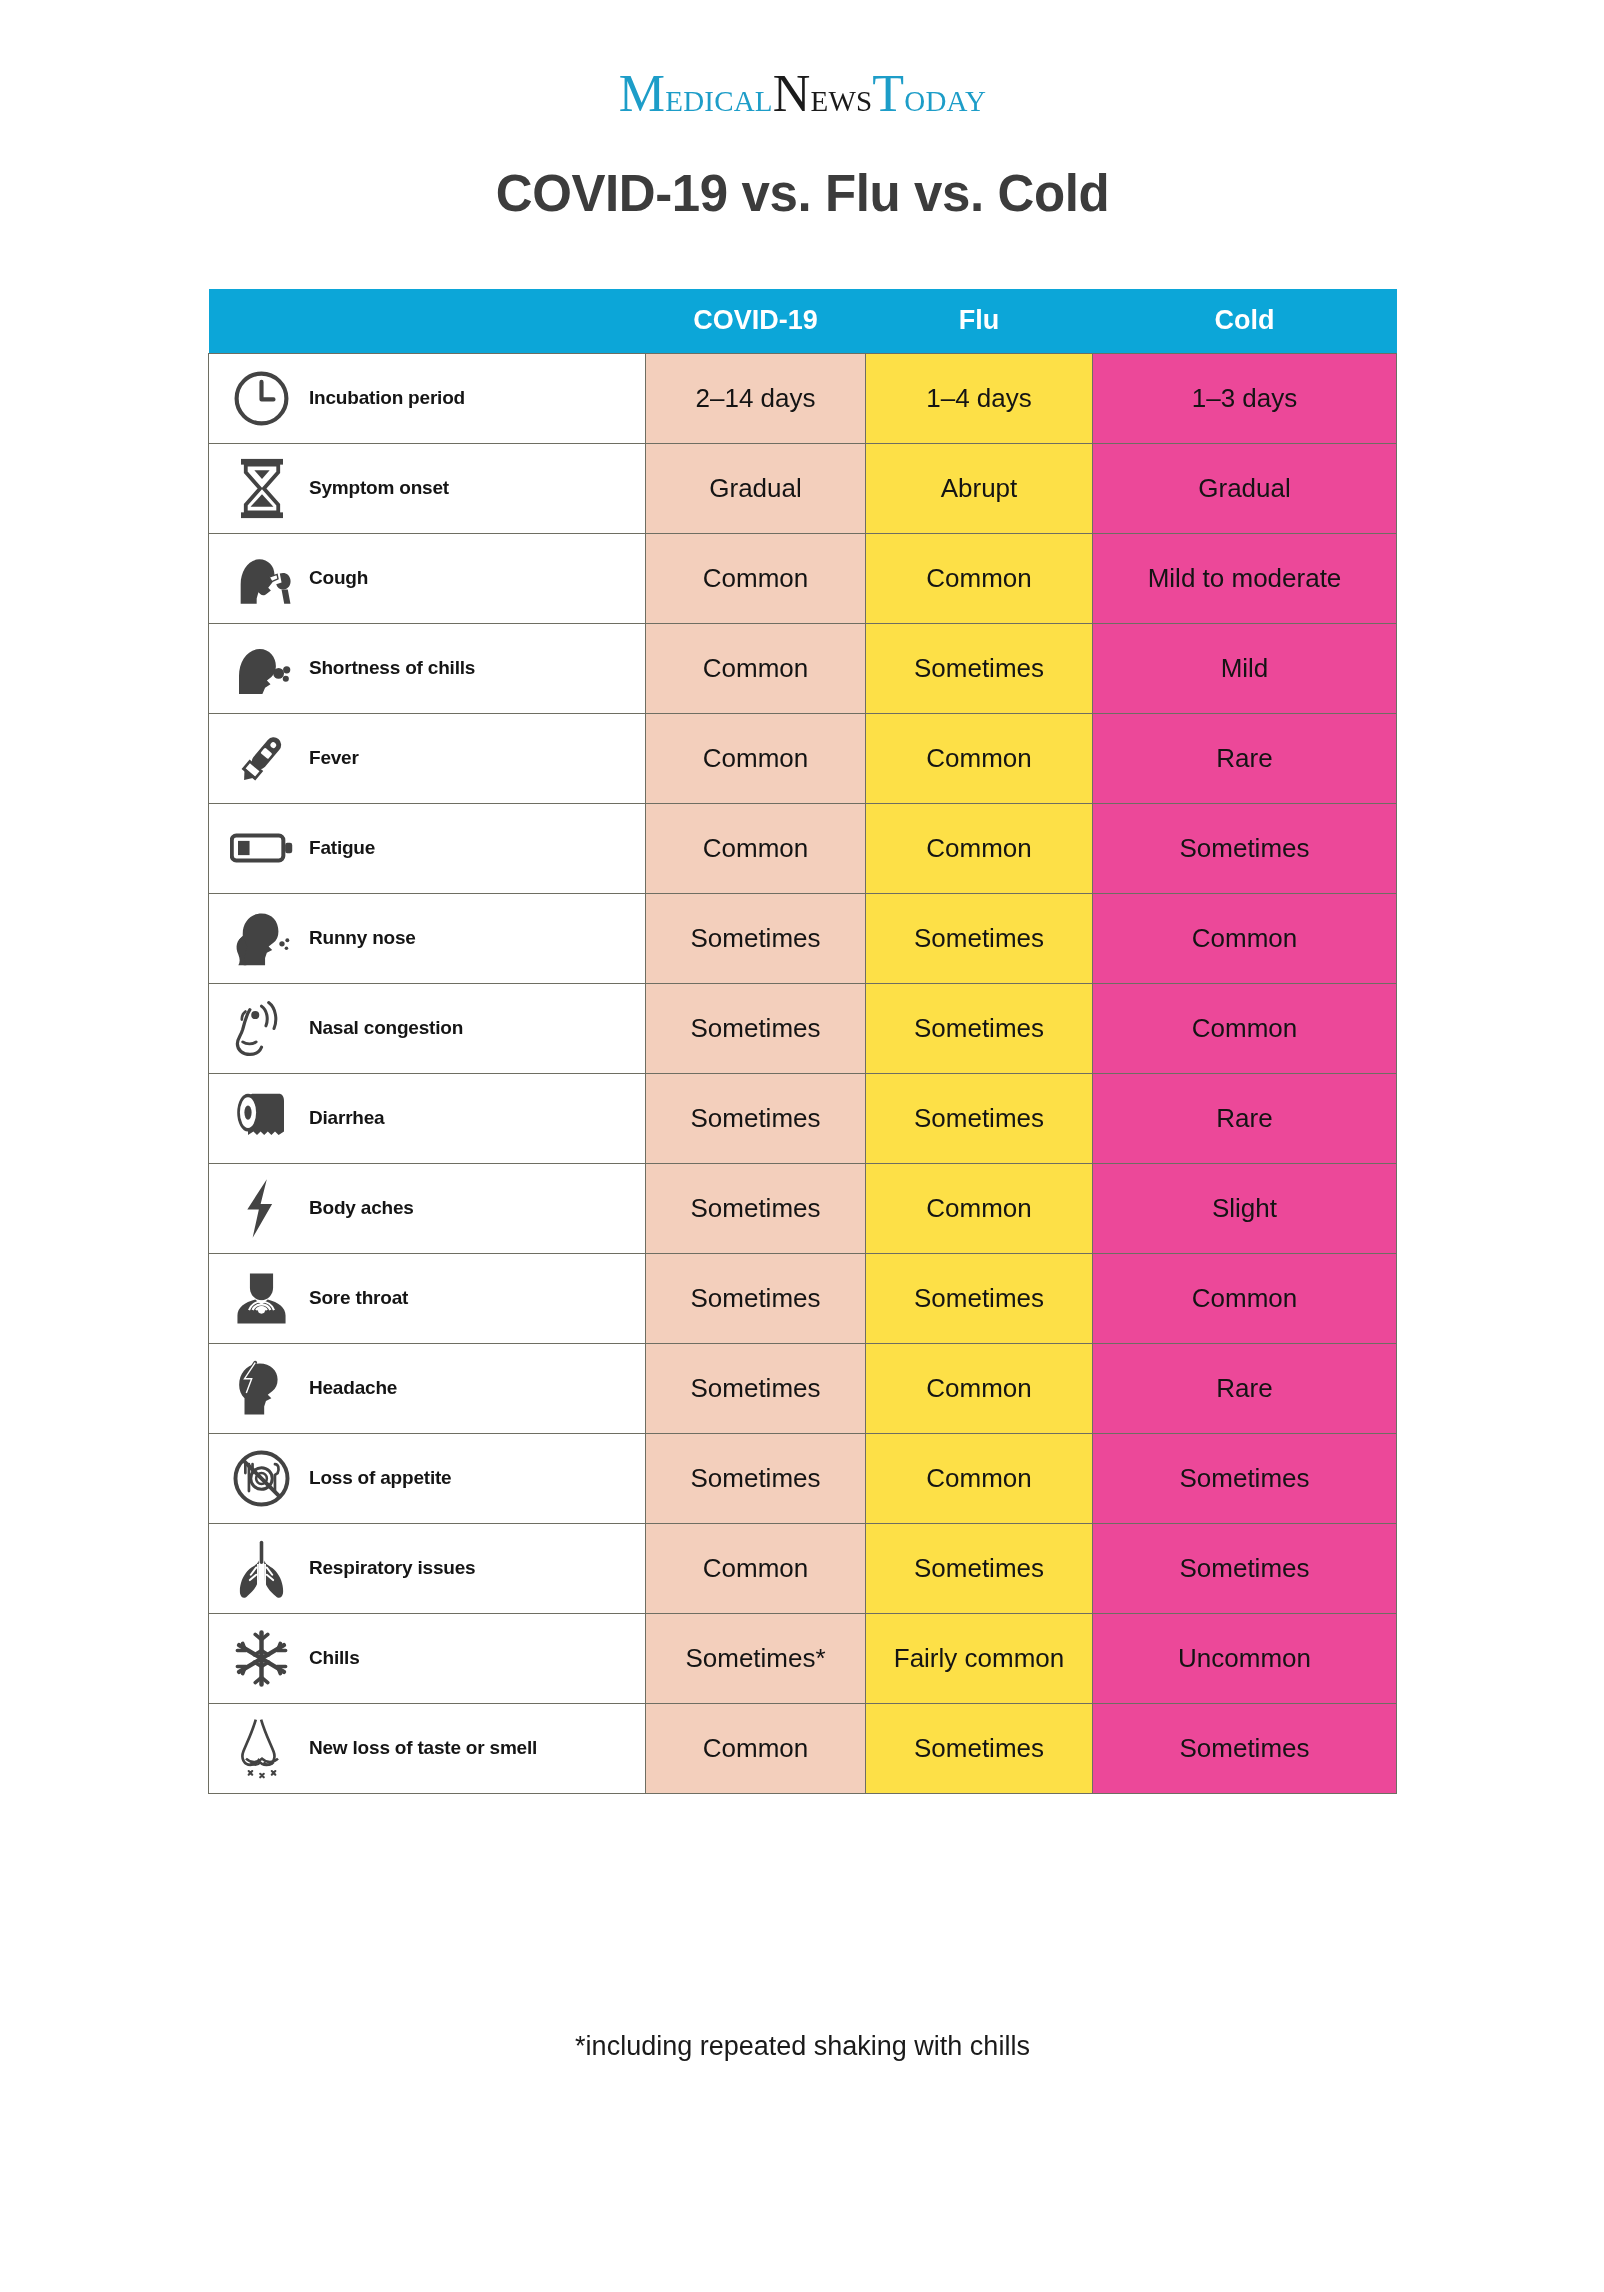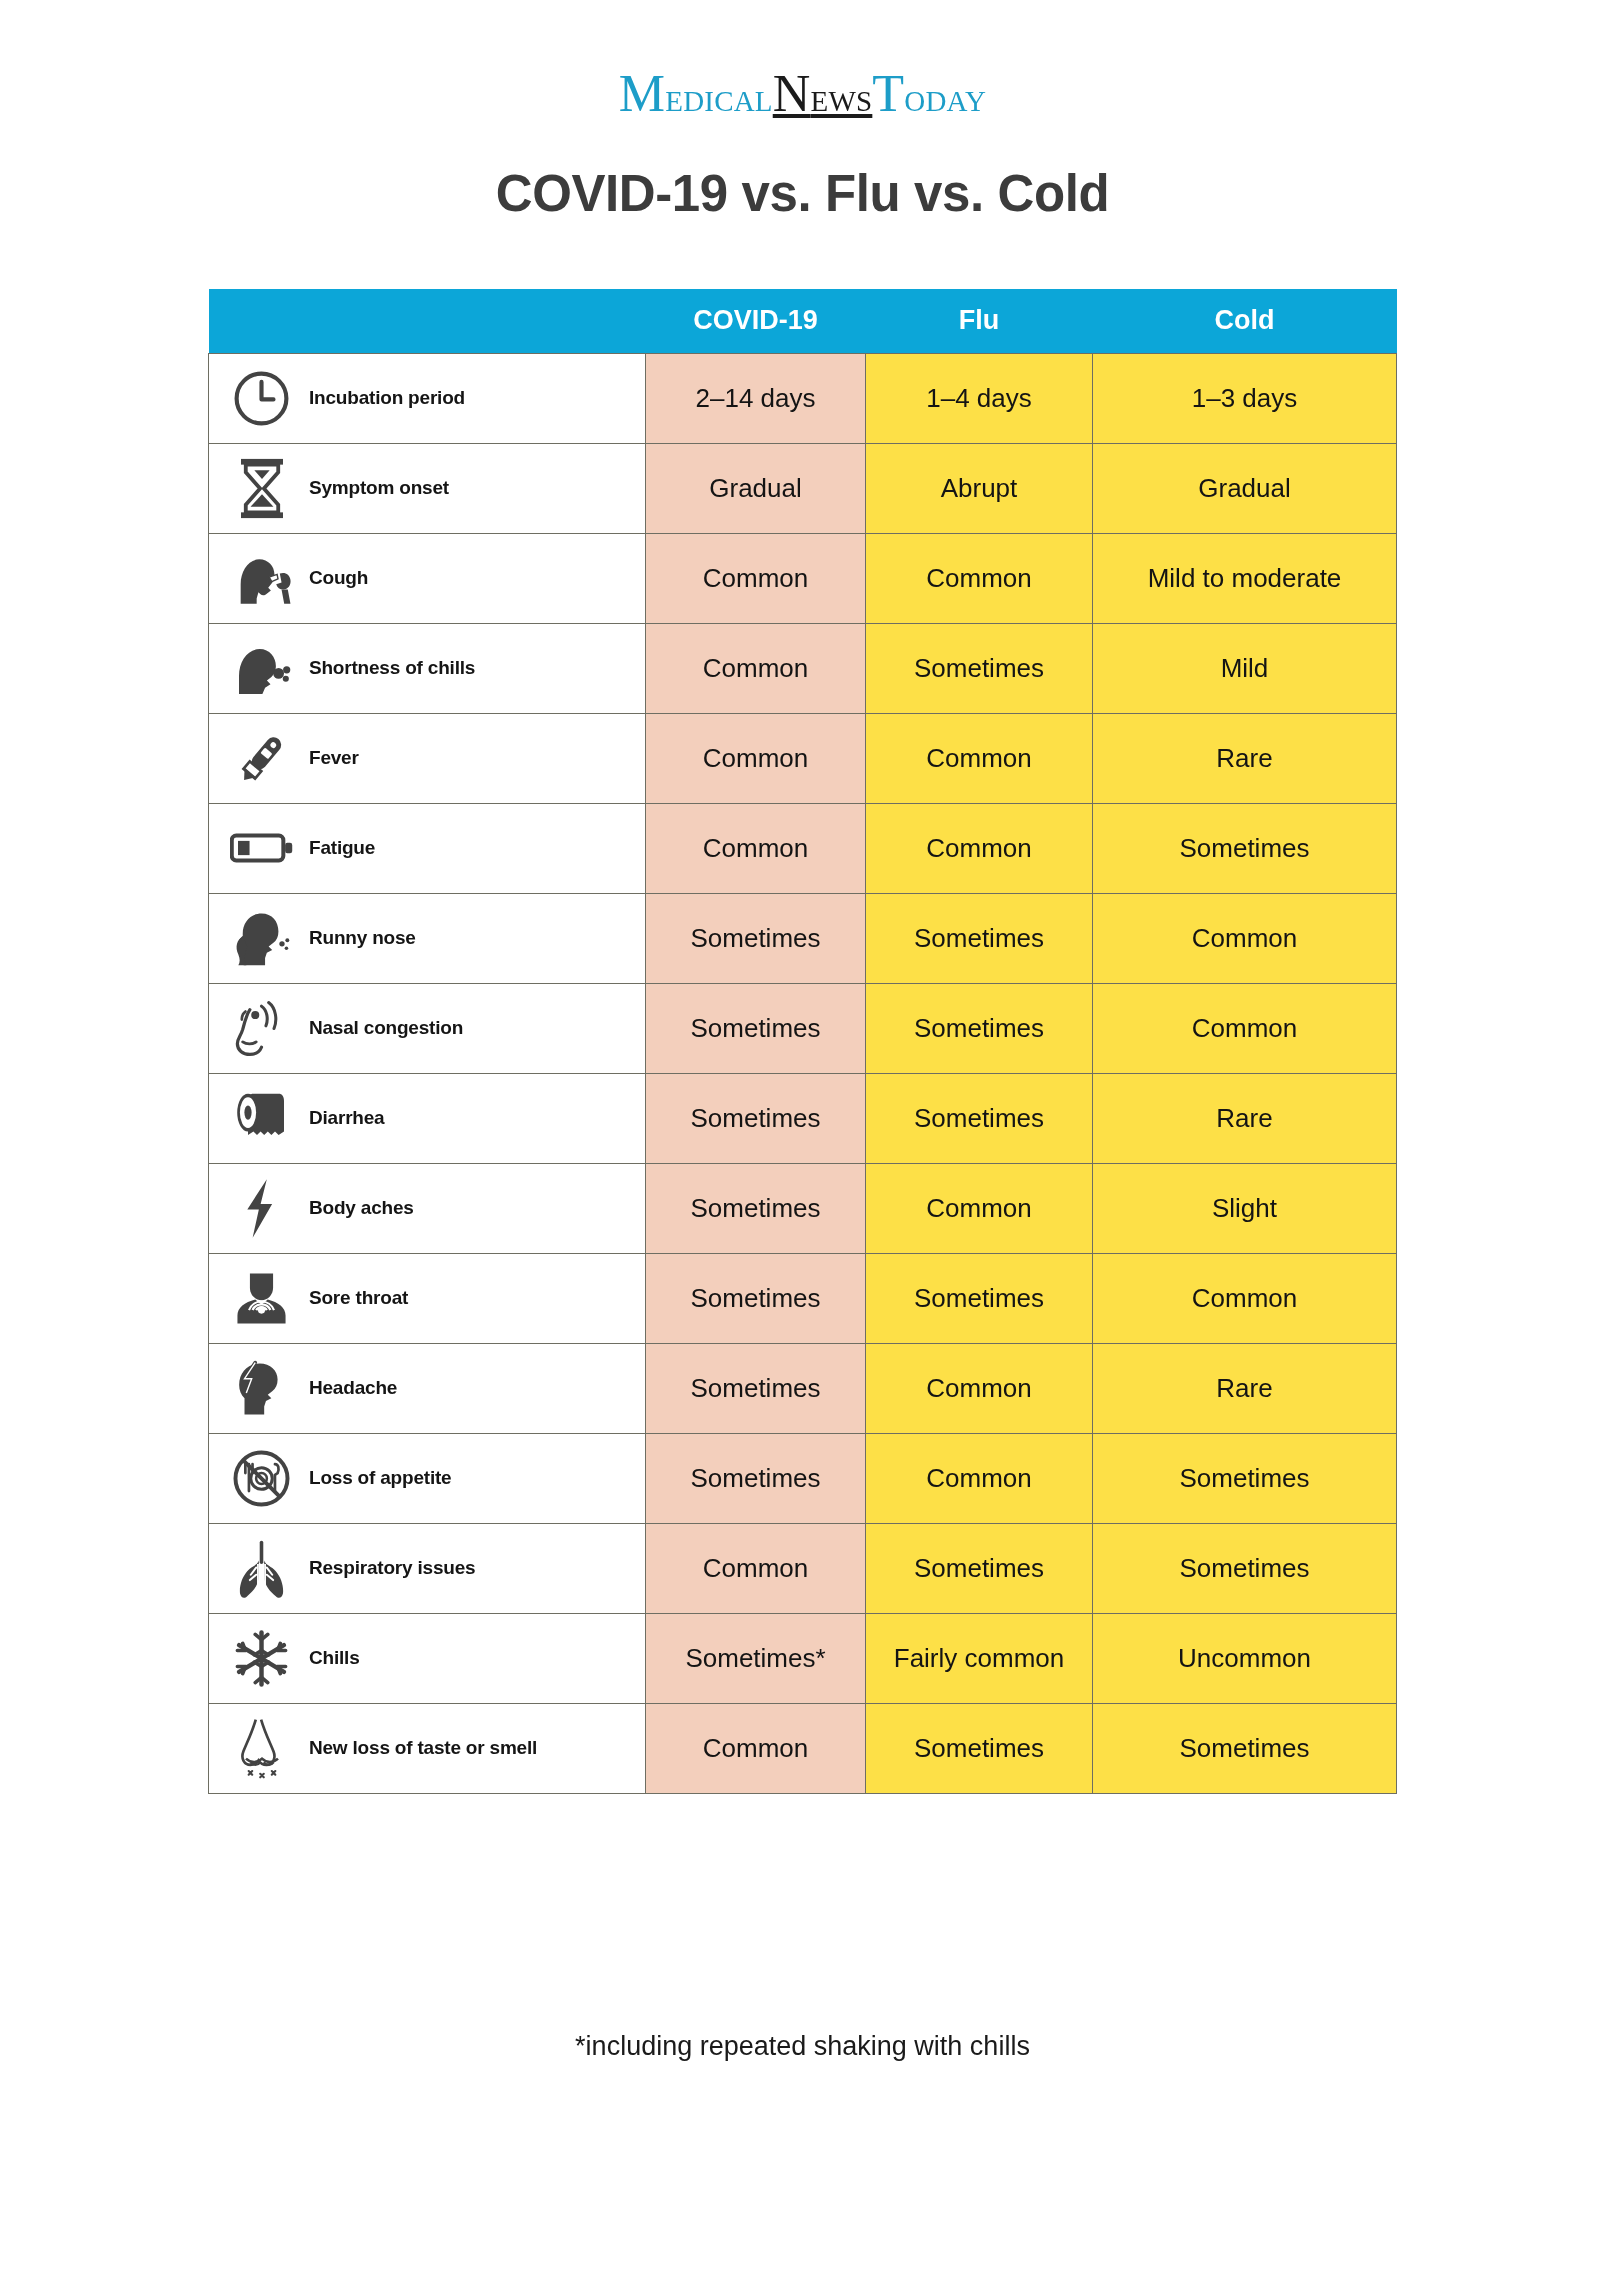--- a/index.html
+++ b/index.html
@@ -25,21 +25,21 @@
     font-size: 42px;
     letter-spacing: 0.2px;
     white-space: nowrap;
   }
   .brand .part {
     font-variant: small-caps;
     text-transform: lowercase;
     font-weight: 400;
   }
   .brand .blue { color: #1d9dc8; }
-  .brand .dark { color: #1b1b1b; text-decoration: underline; }
+  .brand .dark { color: #1b1b1b; }
   .brand .cap {
     font-variant: normal;
     text-transform: none;
     font-size: 52px;
   }
 
   
   .title {
     width: 100%;
     text-align: center;
@@ -89,21 +89,21 @@
     line-height: 1.16;
   }
   tbody td.label {
     background: #ffffff;
     text-align: left;
     padding: 0 9px 0 19.7px;
     border-left: 1.4px solid #6e6e62;
   }
   tbody td.v-covid { background: #F3CFBC; }
   tbody td.v-flu   { background: #fde047; }
-  tbody td.v-cold  { background: #fde047; margin-top: 44px; }
+  tbody td.v-cold  { background: #ec4899; margin-top: 44px; }
 
   .label-inner {
     display: flex;
     align-items: center;
     gap: 14.3px;
   }
   .ico {
     flex: 0 0 66px;
     width: 66px;
     height: 66px;

